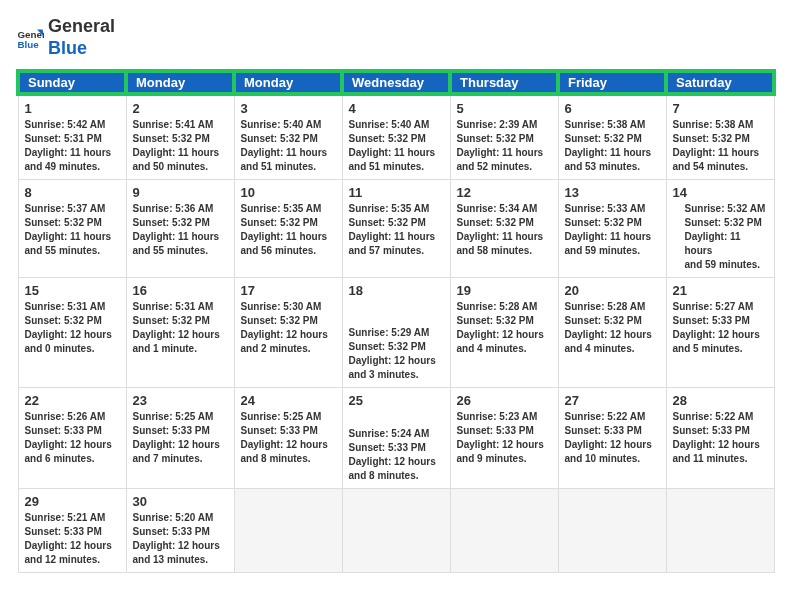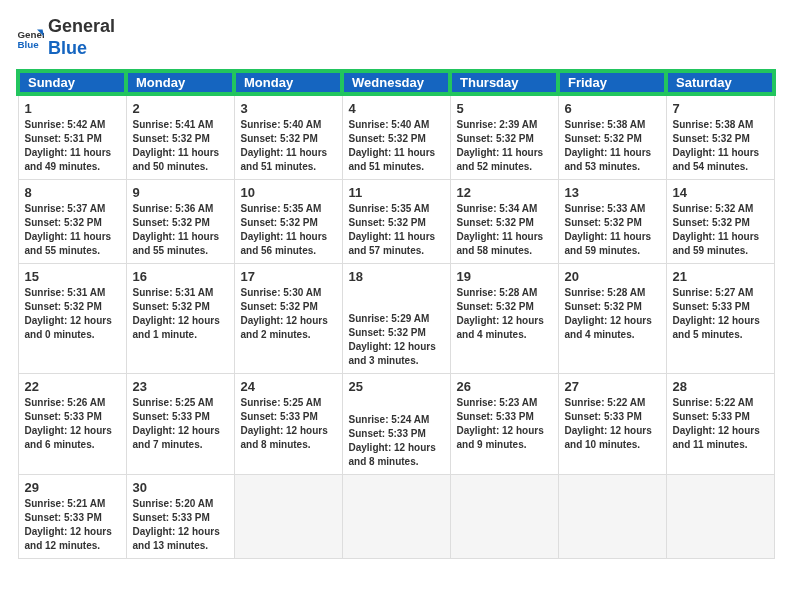--- a/index.html
+++ b/index.html
@@ -209,21 +209,21 @@
         </td>
         <td>
           <span class="day-num">13</span>
           <div class="day-info" style="white-space: pre-line;">Sunrise: 5:33 AM
 Sunset: 5:32 PM
 Daylight: 11 hours
 and 59 minutes.</div>
         </td>
         <td>
           <span class="day-num">14</span>
-          <div class="day-info" style="white-space: pre-line;">Sunrise: 5:32 AM
+          <div class="day-info" style="white-space: pre-line; margin-left: 12px;">Sunrise: 5:32 AM
 Sunset: 5:32 PM
 Daylight: 11 hours
 and 59 minutes.</div>
         </td>
       </tr>
       <tr>
         <td>
           <span class="day-num">15</span>
           <div class="day-info" style="white-space: pre-line;">Sunrise: 5:31 AM
 Sunset: 5:32 PM

